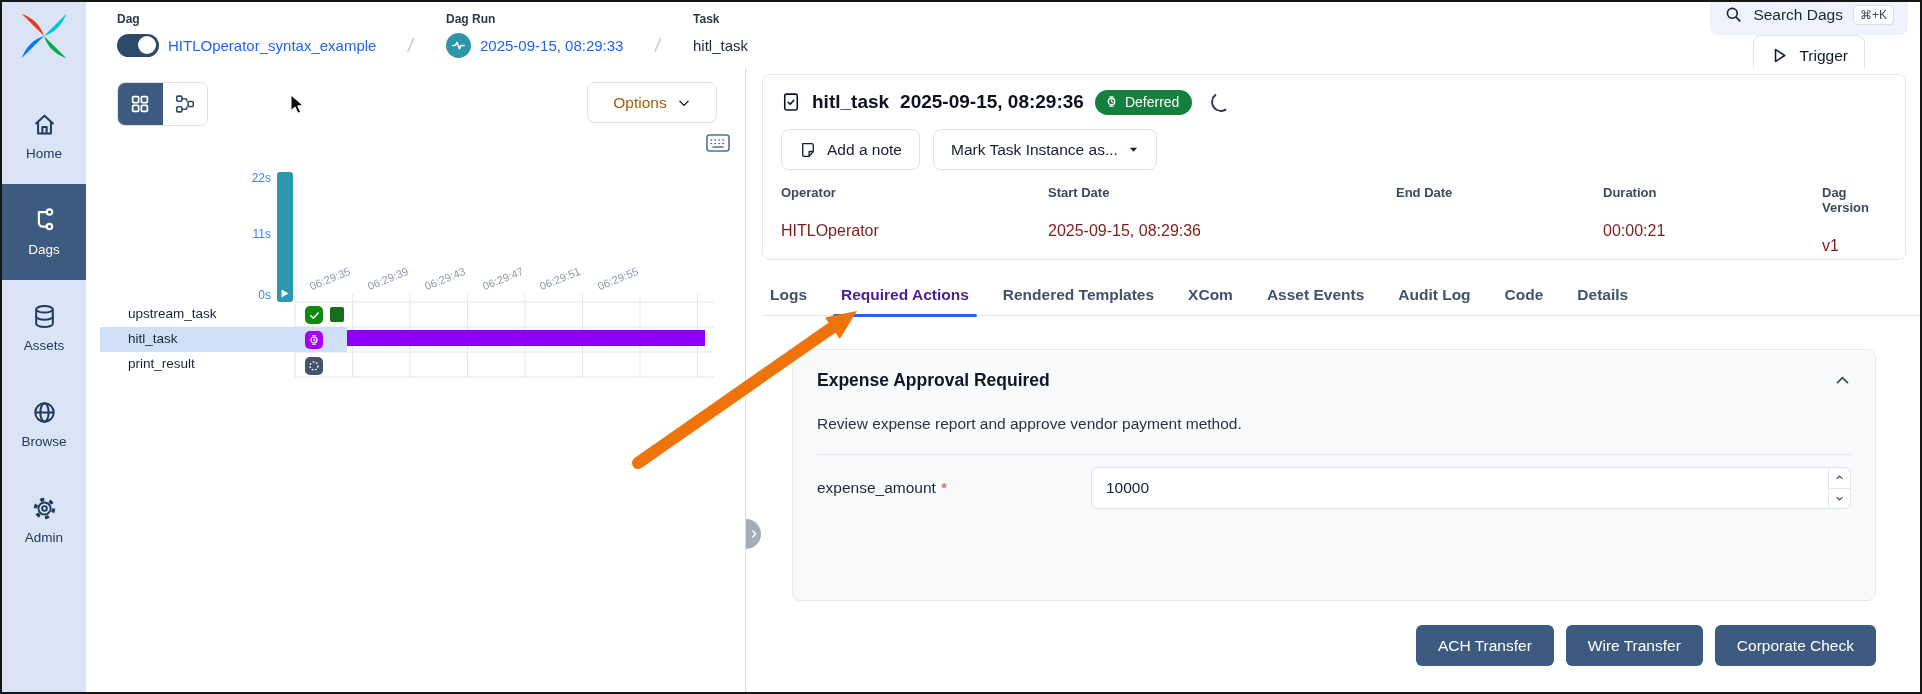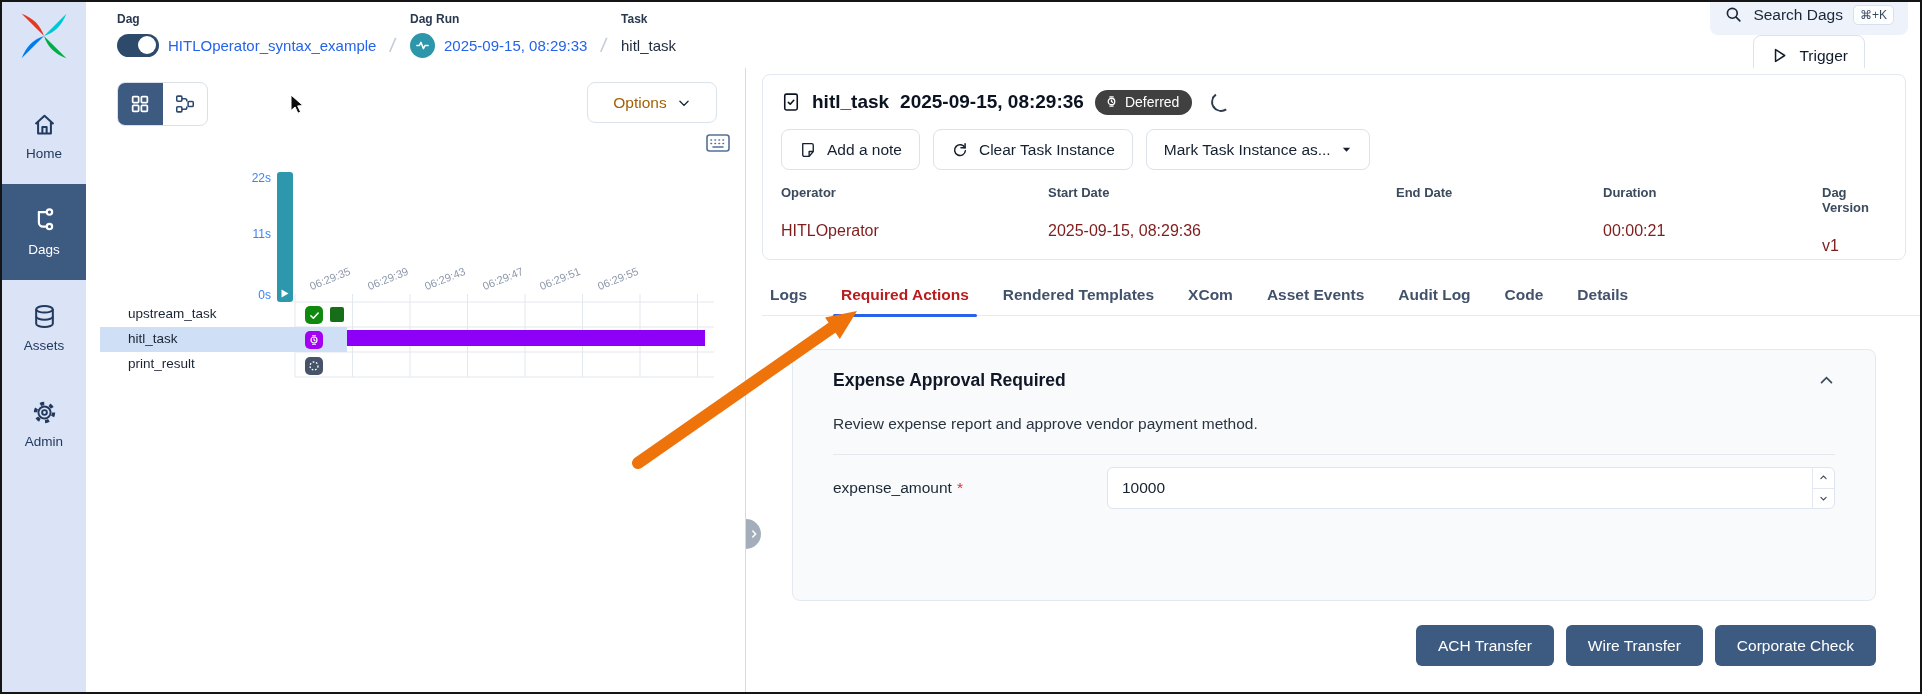--- a/index.html
+++ b/index.html
@@ -13,21 +13,21 @@
   .side-nav { position:absolute; top:86px; left:0; width:100%; }
   .side-item { height:96px; display:flex; flex-direction:column; align-items:center;
                justify-content:center; gap:8px; color:#223a5e; cursor:pointer; }
   .side-item svg { width:27px; height:27px; }
   .side-item .side-label { font-size:13.5px; }
   .side-item.active { background:#3d5a80; color:#ffffff; }
 
   
   .topbar { position:absolute; left:84px; top:0; right:0; height:66px; background:#fff;
             display:flex; align-items:center; }
-  .crumbs { display:flex; align-items:flex-start; margin-left:31px; gap:14px; }
+  .crumbs { display:flex; align-items:flex-start; margin-left:31px; gap:32px; }
   .crumb { display:flex; flex-direction:column; gap:6px; }
   .crumb-label { font-size:12px; font-weight:bold; color:#2a3950; }
   .crumb-row { display:flex; align-items:center; gap:9px; height:26px; }
   .crumb-link { font-size:15px; color:#2563eb; }
   .crumb-plain { font-size:15px; color:#1d2a3d; }
   .crumb-sep { font-size:20px; color:#c3ccd9; transform:rotate(8deg); margin-top:22px; }
   .toggle { width:42px; height:23px; border-radius:12px; background:#2d4a6b; position:relative; }
   .toggle .knob { position:absolute; right:3px; top:2.5px; width:18px; height:18px;
                   border-radius:50%; background:#fff; }
   .run-ic { width:25px; height:25px; border-radius:50%; background:#2e96aa; display:flex;
@@ -69,40 +69,40 @@
   .bar-deferred { position:absolute; left:261px; top:262px; width:358px; height:16px;
                   background:#8d00f7; cursor:pointer; }
   .cursor-glyph { position:absolute; left:204px; top:27px; }
 
   
   .detail-panel { position:absolute; left:745px; top:66px; right:0; bottom:0; background:#fff; }
   .header-box { position:absolute; left:15px; top:6px; right:14px; height:186px;
                 border:1px solid #e3e8f0; border-radius:8px; padding:12px 18px; }
   .title-row { display:flex; align-items:center; gap:11px; height:30px; }
   .ti-title, .ti-time { font-size:19px; font-weight:bold; color:#0b1220; }
-  .badge { display:flex; align-items:center; gap:7px; background:#404040; color:#fff;
+  .badge { display:flex; align-items:center; gap:7px; background:#15803d; color:#fff;
            border-radius:999px; padding:4px 13px 5px 10px; font-size:14px; }
   .spinner { width:20px; height:20px; border-radius:50%; border:2.5px solid #2f3b4e;
              border-right-color:transparent; border-top-color:transparent; transform:rotate(10deg);
              margin-left:8px; }
   .btn-row { display:flex; gap:13px; margin-top:12px; }
   .w-btn { height:41px; background:#fff; border:1px solid #dbe2ec; border-radius:8px; display:flex;
            align-items:center; gap:10px; padding:0 17px; font-size:15.5px; color:#14202f; cursor:pointer; }
   .meta-row { display:grid; grid-template-columns:267px 348px 207px 219px 1fr; margin-top:15px; }
   .meta-label { font-size:13px; font-weight:bold; color:#3c4a5e; }
   .meta-value { font-size:16px; color:#7f1d1d; margin-top:22px; min-height:19px; }
   .tabs { position:absolute; left:15px; right:0; top:206px; height:42px; display:flex; gap:30px;
           padding-left:6px; border-bottom:1px solid #e6eaf0; }
   .tab { font-size:15.5px; font-weight:600; color:#42526b; display:flex; align-items:center;
          cursor:pointer; position:relative; padding:0 2px; }
-  .tab.active { color:#b91c1c; font-weight:bold; }
+  .tab.active { color:#4c1d95; font-weight:bold; }
   .tab.active::after { content:""; position:absolute; left:-6px; right:-6px; bottom:-2px;
                        height:3px; background:#2563eb; border-radius:2px; }
   .card { position:absolute; left:45px; right:44px; top:281px; height:252px; background:#f8fafb;
-          border:1px solid #e4e9f0; border-radius:8px; padding:20px 40px; }
+          border:1px solid #e4e9f0; border-radius:8px; padding:20px 24px; }
   .card-head { display:flex; align-items:center; justify-content:space-between; }
   .card-title { font-size:17.5px; font-weight:600; color:#101828; }
   .card-desc { margin-top:24px; font-size:15.5px; color:#2a3441; }
   .card-hr { margin-top:21px; border:none; border-top:1px solid #e4e9f0; }
   .field-row { margin-top:12px; display:flex; align-items:center; }
   .field-label { flex:0 0 274px; font-size:15.5px; color:#1c2736; }
   .req { color:#e12d39; margin-left:5px; }
   .num-wrap { flex:1; position:relative; height:42px; }
   .num-input { width:100%; height:100%; border:1px solid #dfe5ee; border-radius:6px; background:#fff;
                font-size:15.5px; color:#15202e; padding:0 30px 0 14px;
@@ -153,20 +153,28 @@
       </div>
       <div class="side-item">
         <svg viewBox="0 0 24 24" fill="none" stroke="currentColor" stroke-width="1.8">
           <ellipse cx="12" cy="5.6" rx="7.4" ry="2.9"></ellipse>
           <path d="M4.6 5.6 V18.4 c0 1.6 3.3 2.9 7.4 2.9 s7.4-1.3 7.4-2.9 V5.6"></path>
           <path d="M4.6 12 c0 1.6 3.3 2.9 7.4 2.9 s7.4-1.3 7.4-2.9"></path>
         </svg>
         <span class="side-label">Assets</span>
       </div>
       <div class="side-item">
+        <svg viewBox="0 0 24 24" fill="none" stroke="currentColor" stroke-width="1.8">
+          <circle cx="12" cy="12" r="8.2"></circle>
+            <ellipse cx="12" cy="12" rx="3.7" ry="8.2"></ellipse>
+            <path d="M3.8 12 H20.2"></path>
+        </svg>
+        <span class="side-label">Browse</span>
+      </div>
+      <div class="side-item">
         <svg viewBox="0 0 24 24" fill="none" stroke="currentColor">
           <circle cx="12" cy="12" r="8" stroke-width="3" stroke-dasharray="3.6 4.8"></circle>
           <circle cx="12" cy="12" r="5.4" stroke-width="1.7"></circle>
           <circle cx="12" cy="12" r="2.1" stroke-width="1.7"></circle>
         </svg>
         <span class="side-label">Admin</span>
       </div>
     </div>
   </div>
 
@@ -337,27 +345,20 @@
 
       <div class="btn-row">
         <div class="w-btn">
           <svg width="18" height="18" viewBox="0 0 24 24" fill="none" stroke="#14202f" stroke-width="1.8" stroke-linejoin="round">
             <path d="M5 3.5 H17 A2 2 0 0 1 19 5.5 V14 L13.5 20.5 H7 A2 2 0 0 1 5 18.5 Z"></path>
               <path d="M19 14 H13.5 V20.5"></path>
           </svg>
           <span>Add a note</span>
         </div>
         <div class="w-btn">
-          <svg width="18" height="18" viewBox="0 0 24 24" fill="none" stroke="#14202f" stroke-width="2" stroke-linecap="round">
-            <path d="M18.5 9 A7.2 7.2 0 1 0 19.2 13"></path>
-              <path d="M18.8 3.5 V9 H13.3"></path>
-          </svg>
-          <span>Clear Task Instance</span>
-        </div>
-        <div class="w-btn">
           <span>Mark Task Instance as...</span>
           <svg width="11" height="11" viewBox="0 0 24 24">
             <path d="M4 8 L12 17 L20 8 Z" fill="#14202f"></path>
           </svg>
         </div>
       </div>
 
       <div class="meta-row">
         <div>
           <div class="meta-label">Operator</div>

